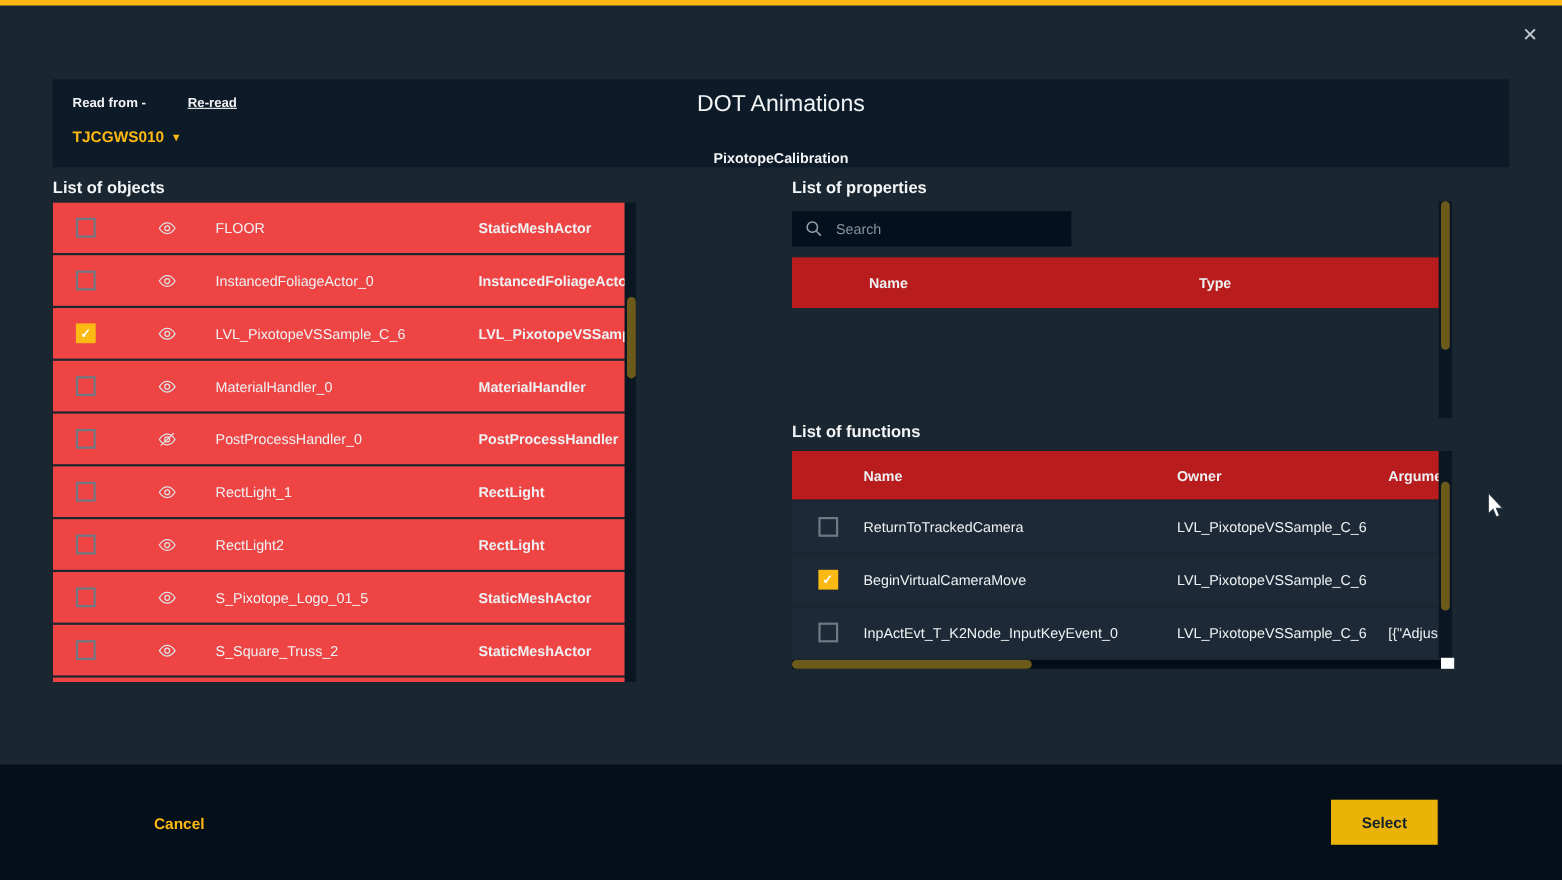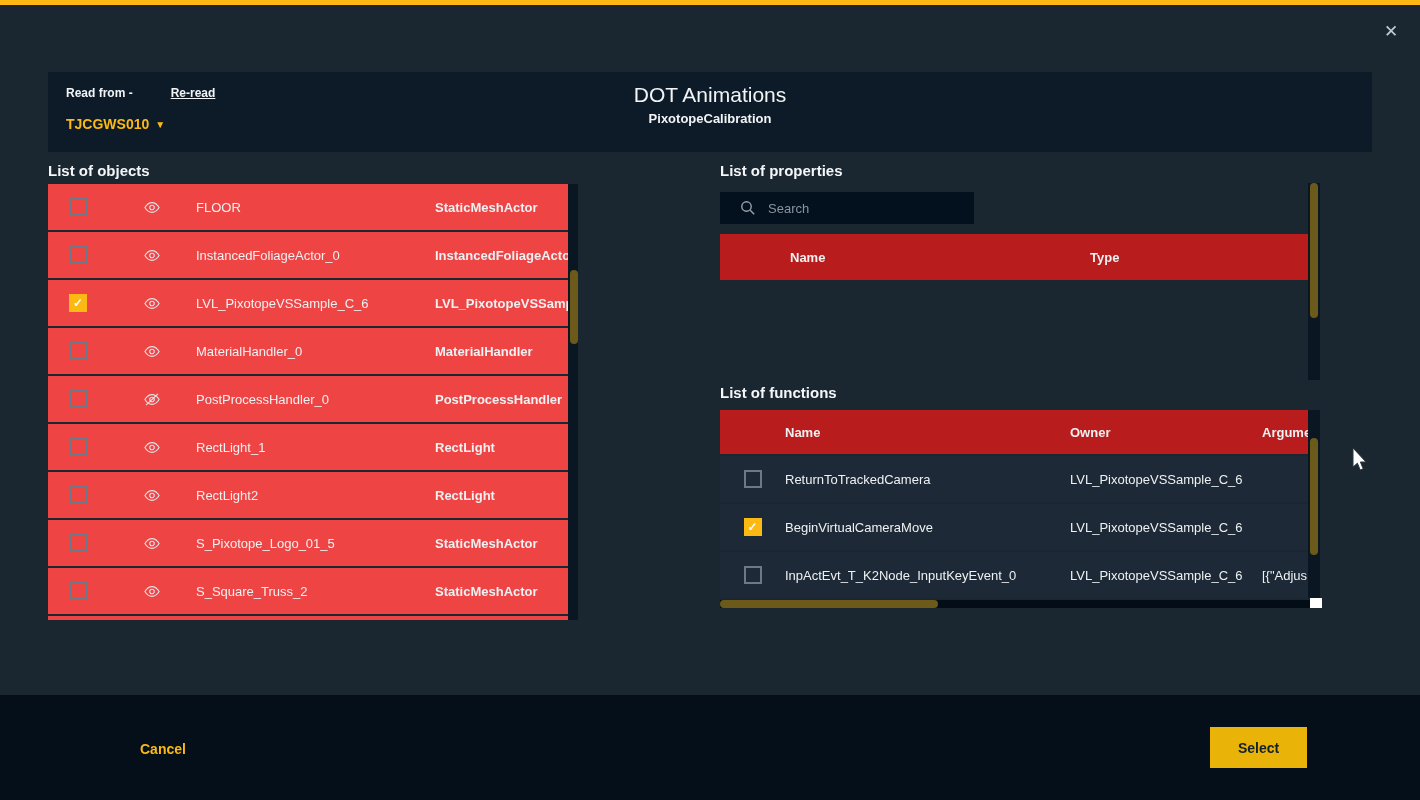--- a/index.html
+++ b/index.html
@@ -13,21 +13,21 @@
     position:absolute;right:17px;top:20px;width:24px;height:24px;line-height:24px;
     text-align:center;color:#c3cbd2;font-size:17px;cursor:pointer;
   }
   
   .hdr{position:absolute;left:48px;top:72px;width:1324px;height:80px;background:#0d1b28;}
   .readfrom{position:absolute;left:18px;top:14px;font-size:12px;font-weight:bold;color:#f2f4f6;}
   .readfrom .rr{margin-left:10px;text-decoration:underline;cursor:pointer;padding-left:28px;}
   .srcdd{position:absolute;left:18px;top:44px;font-size:14px;font-weight:bold;color:#fdb913;cursor:pointer;}
   .srcdd .caret{font-size:10px;margin-left:6px;vertical-align:1px;}
   .hdr-title{position:absolute;left:0;right:0;top:11px;text-align:center;font-size:21px;font-weight:400;color:#f2f4f6;}
-  .hdr-sub{position:absolute;left:0;right:0;top:39px;text-align:center;font-size:13px;font-weight:bold;color:#f2f4f6;}
+  .hdr-sub{position:absolute;left:0;right:0;top:64px;text-align:center;font-size:13px;font-weight:bold;color:#f2f4f6;}
   
   .sect{position:absolute;font-size:15px;font-weight:bold;color:#f4f6f8;}
   
   .cb{width:18px;height:18px;border:2px solid #6e7984;box-sizing:border-box;flex:none;cursor:pointer;}
   .cb.checked{border:none;background:#fdb913;position:relative;}
   .cb.checked::after{content:"\2713";position:absolute;left:0;top:0;width:18px;height:18px;
     line-height:18px;text-align:center;color:#fff;font-size:12px;font-weight:bold;}
   .eyewrap{flex:none;display:flex;align-items:center;justify-content:center;cursor:pointer;}
   
   .objlist{position:absolute;left:48px;top:184px;width:520px;height:436px;overflow:hidden;}
@@ -38,21 +38,21 @@
   .orow .otype{flex:1;font-size:13px;font-weight:bold;white-space:nowrap;overflow:hidden;}
   
   .vtrack{position:absolute;background:#0a1622;}
   .vthumb{position:absolute;left:2px;width:8px;background:#6b5a1a;border-radius:4px;cursor:pointer;}
   .htrack{position:absolute;background:#030d18;}
   .hthumb{position:absolute;top:0;height:8px;background:#6b5a1a;border-radius:4px;cursor:pointer;}
   .sbcorner{position:absolute;background:#ffffff;}
   
   .search{
     position:absolute;left:720px;top:192px;width:254px;height:32px;background:#03101e;
-    display:flex;align-items:center;box-sizing:border-box;padding-left:20px;
+    display:flex;align-items:center;box-sizing:border-box;padding-left:12px;
   }
   .search input{
     background:transparent;border:none;outline:none;color:#dfe3e6;font-size:13px;
     font-family:"Liberation Sans",sans-serif;margin-left:10px;width:190px;
   }
   .search input::placeholder{color:#8a949e;opacity:1;}
   .thead{position:absolute;background:#b91c1c;display:flex;align-items:center;font-size:13px;font-weight:bold;overflow:hidden;}
   .trow{display:flex;align-items:center;height:46px;margin-bottom:2px;background:#1d2936;font-size:13px;overflow:hidden;}
   .plist{position:absolute;left:720px;top:282px;width:588px;height:96px;overflow:hidden;}
   .prow .cbcell{width:70px;flex:none;display:flex;justify-content:center;}

